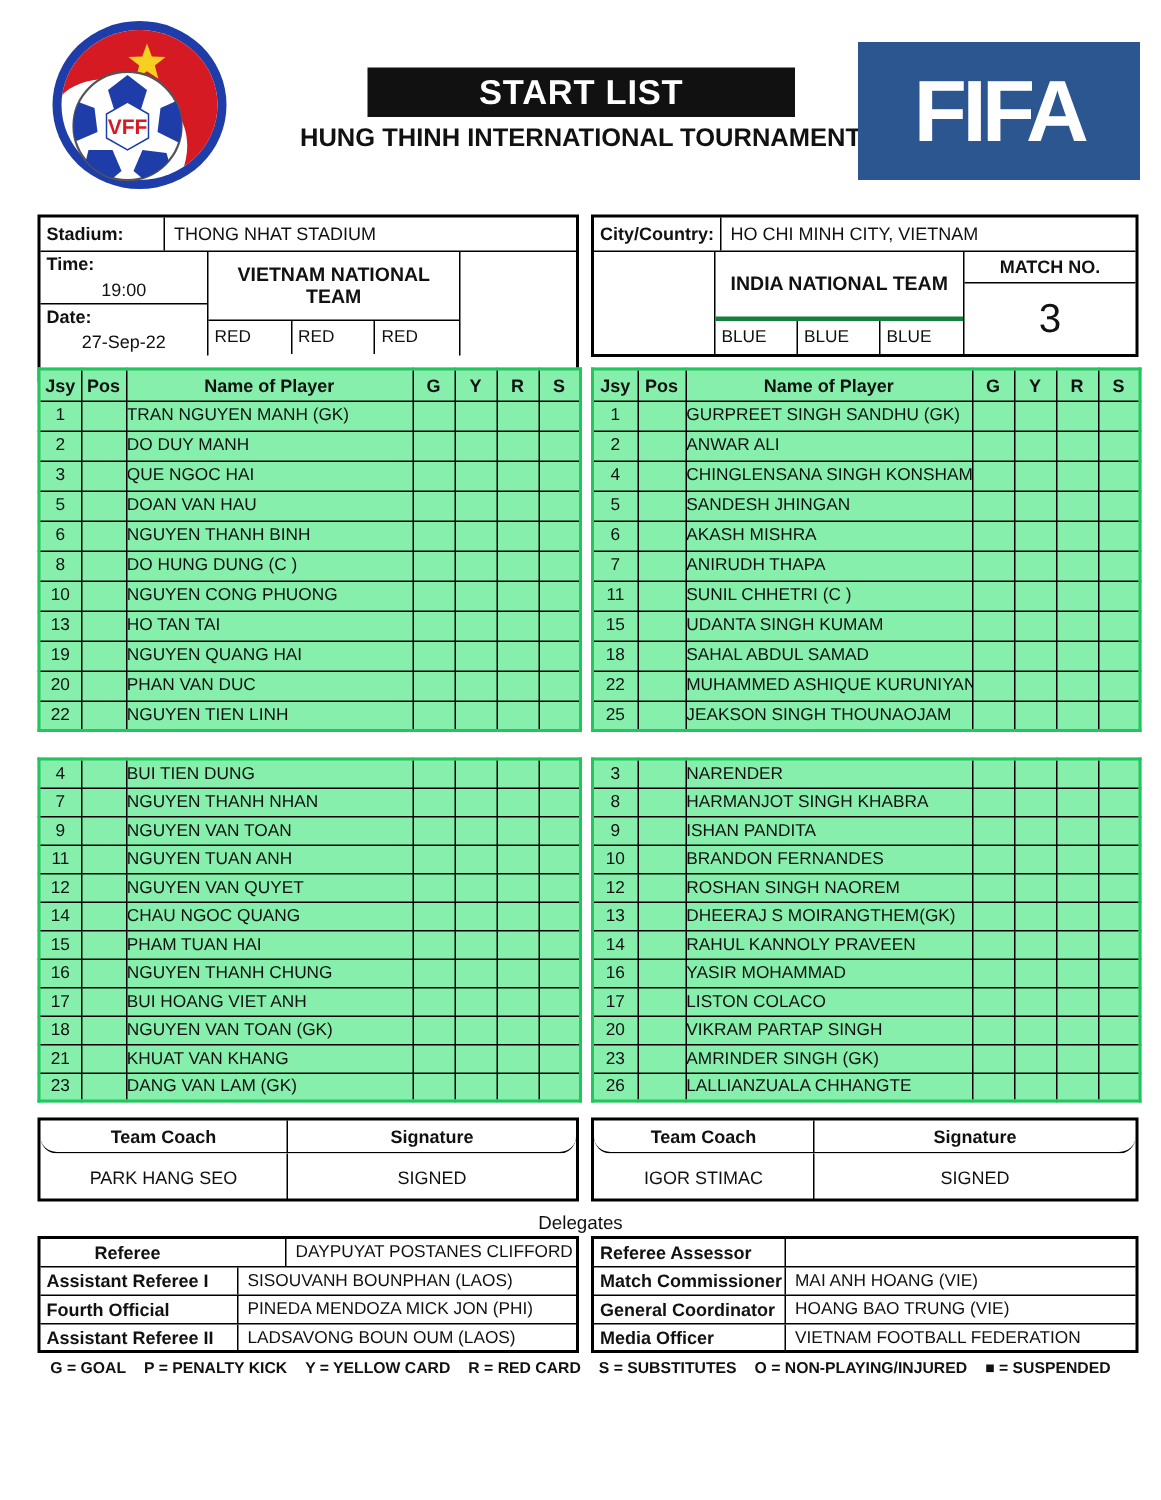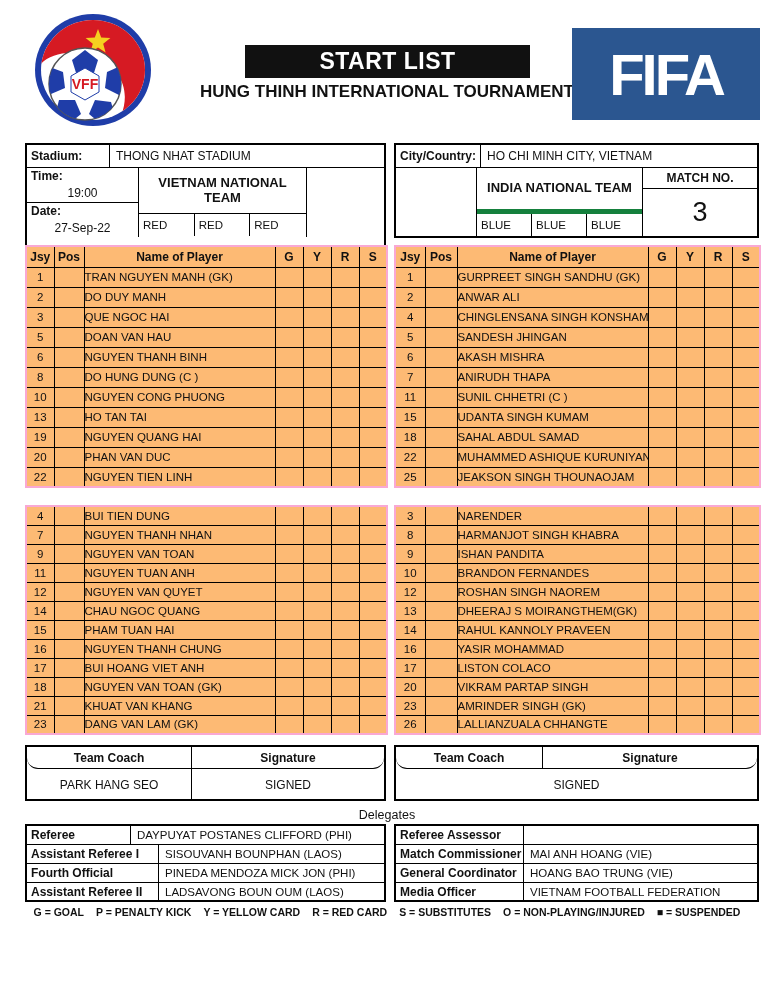--- a/index.html
+++ b/index.html
@@ -32,21 +32,21 @@
   .pl4{padding-left:4px;}
   .pl6{padding-left:6px;}
   .ctr{justify-content:center;text-align:center;}
   .fs12{font-size:12px;}
   .fs115{font-size:11.5px;}
   
   .info-row1{height:22px;border-bottom:1px solid #000;}
   .team-name{font-weight:bold;font-size:13px;white-space:normal;line-height:1.1;}
   .match-val{font-size:27px;}
   
-  table.tbl{border-collapse:collapse;table-layout:fixed;background:#fdba74;border:2px solid #f9a8d4;}
+  table.tbl{border-collapse:collapse;table-layout:fixed;background:#86efac;border:2px solid #22c55e;}
   table.tbl td,table.tbl th{border:1px solid #000;padding:0;overflow:hidden;white-space:nowrap;box-sizing:border-box;}
   table.tbl th{font-size:12px;font-weight:bold;height:21px;}
   table.tbl td{font-size:11.5px;height:20px;}
   table.subs td{height:19px;}
   td.num,th{text-align:center;}
   td.name{padding-left:4px;text-align:left;}
   .abs{position:absolute;}
   .subs-label{position:absolute;font-weight:bold;font-size:16px;margin-top:48px;}
   
   .coach-hdr{height:21px;border-bottom:1px solid #000;font-weight:bold;font-size:12px;border-radius:11px;}
@@ -135,21 +135,21 @@
   </div>
 
   <div class="blk" style="left:394px;top:143px;width:365px;height:95px;">
     <div class="flexr info-row1">
       <div class="cell b-r bold pl4 fs12" style="width:85px;">City/Country:</div>
       <div class="cell pl6 fs12" style="flex:1;">HO CHI MINH CITY, VIETNAM</div>
     </div>
     <div class="flexr" style="height:69px;">
       <div style="width:81px;box-sizing:border-box;border-right:1px solid #000;"></div>
       <div style="width:166px;box-sizing:border-box;border-right:1px solid #000;">
-        <div class="cell ctr team-name" style="height:46px;border-bottom:5px solid #15803d;">INDIA NATIONAL TEAM</div>
+        <div class="cell ctr team-name" style="height:46px;border-bottom:3px solid #15803d;">INDIA NATIONAL TEAM</div>
         <div class="flexr" style="height:22px;" id="away-kit">
             <div class="cell pl4 fs115" style="width: 33.33%; border-right: 1px solid rgb(0, 0, 0); box-sizing: border-box;">BLUE</div>
             <div class="cell pl4 fs115" style="width: 33.33%; border-right: 1px solid rgb(0, 0, 0); box-sizing: border-box;">BLUE</div>
             <div class="cell pl4 fs115" style="width: 33.33%; box-sizing: border-box;">BLUE</div>
           </div>
       </div>
       <div style="flex:1;">
         <div class="cell ctr bold fs12" style="height:21px;border-bottom:1px solid #000;">MATCH NO.</div>
         <div class="cell ctr match-val" style="height:46px;">3</div>
       </div>
@@ -660,28 +660,29 @@
       <div class="cell ctr b-r" style="width:165px;">PARK HANG SEO</div>
       <div class="cell ctr" style="flex:1;">SIGNED</div>
     </div>
   </div>
   <div class="blk" style="left:394px;top:745px;width:365px;height:56px;">
     <div class="flexr coach-hdr">
       <div class="cell ctr b-r" style="width:147px;">Team Coach</div>
       <div class="cell ctr" style="flex:1;">Signature</div>
     </div>
     <div class="flexr coach-val" style="height:31px;">
+      <div class="cell ctr b-r" style="width:147px;">IGOR STIMAC</div>
       <div class="cell ctr" style="flex:1;">SIGNED</div>
     </div>
   </div>
 
   <div class="delegates-title">Delegates</div>
   <div class="blk" style="left:25px;top:824px;width:361px;height:78px;" id="delegates-left">
       <div class="flexr dlg-row">
-        <div class="cell b-r pl4 dlg-role" style="width: 104px;">Referee</div>
+        <div class="cell b-r pl4 dlg-role" style="width: 132px; margin-left: 32px;">Referee</div>
         <div class="cell pl6 dlg-name" style="flex: 1 1 0%;">DAYPUYAT POSTANES CLIFFORD (PHI)</div>
       </div>
       <div class="flexr dlg-row">
         <div class="cell b-r pl4 dlg-role" style="width: 132px;">Assistant Referee I</div>
         <div class="cell pl6 dlg-name" style="flex: 1 1 0%;">SISOUVANH BOUNPHAN (LAOS)</div>
       </div>
       <div class="flexr dlg-row">
         <div class="cell b-r pl4 dlg-role" style="width: 132px;">Fourth Official</div>
         <div class="cell pl6 dlg-name" style="flex: 1 1 0%;">PINEDA MENDOZA MICK JON (PHI)</div>
       </div>

